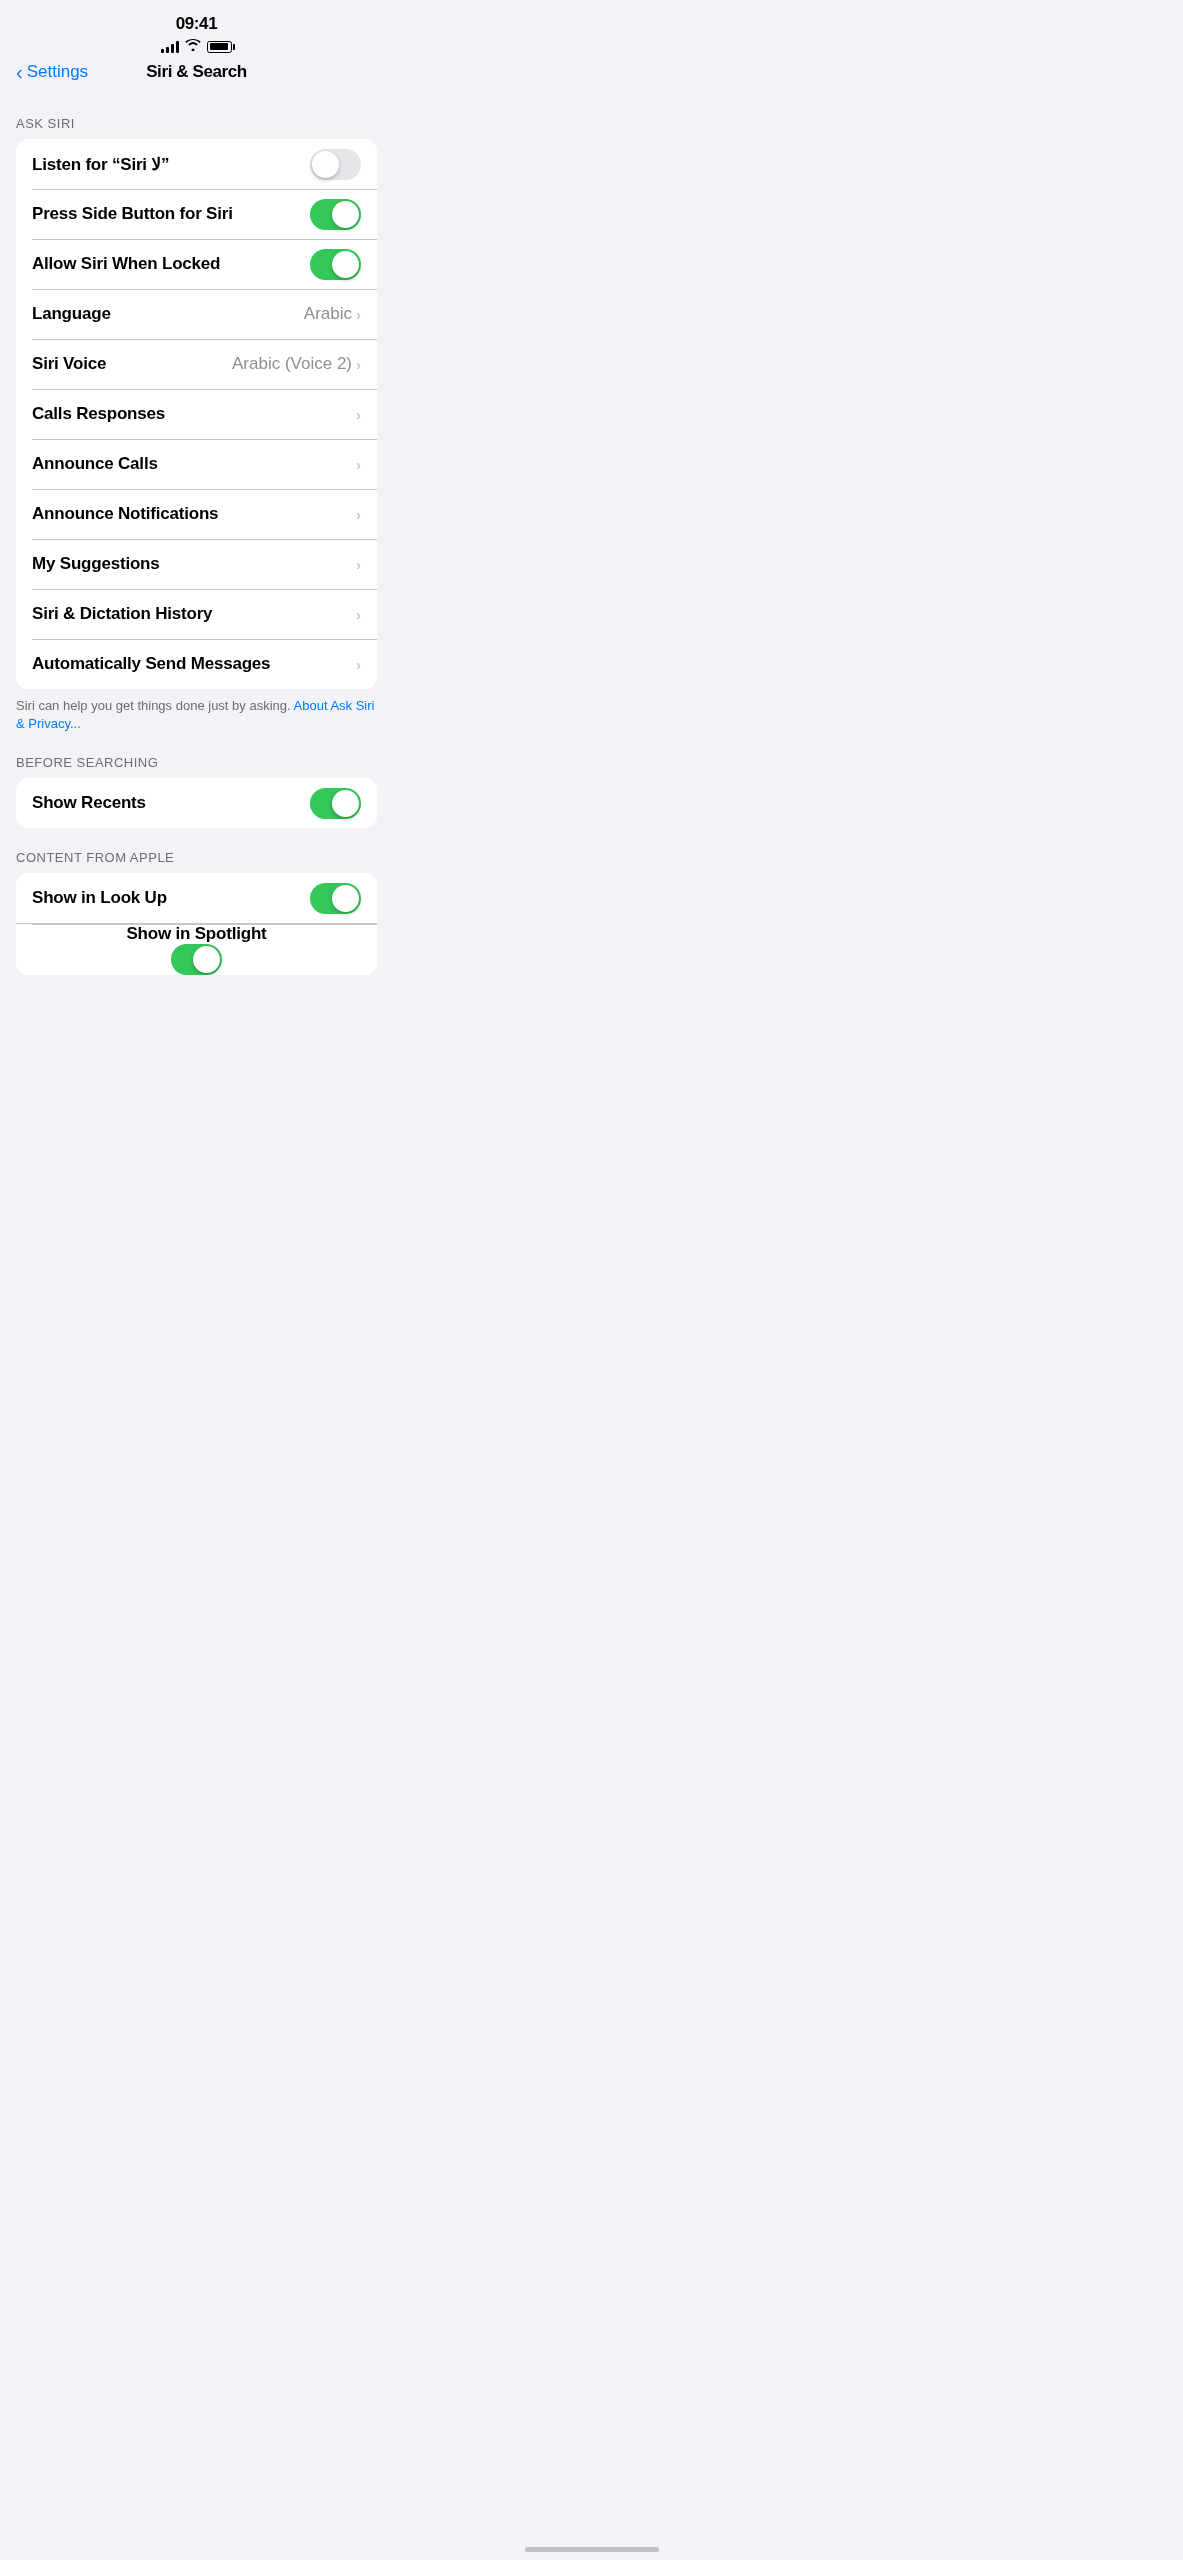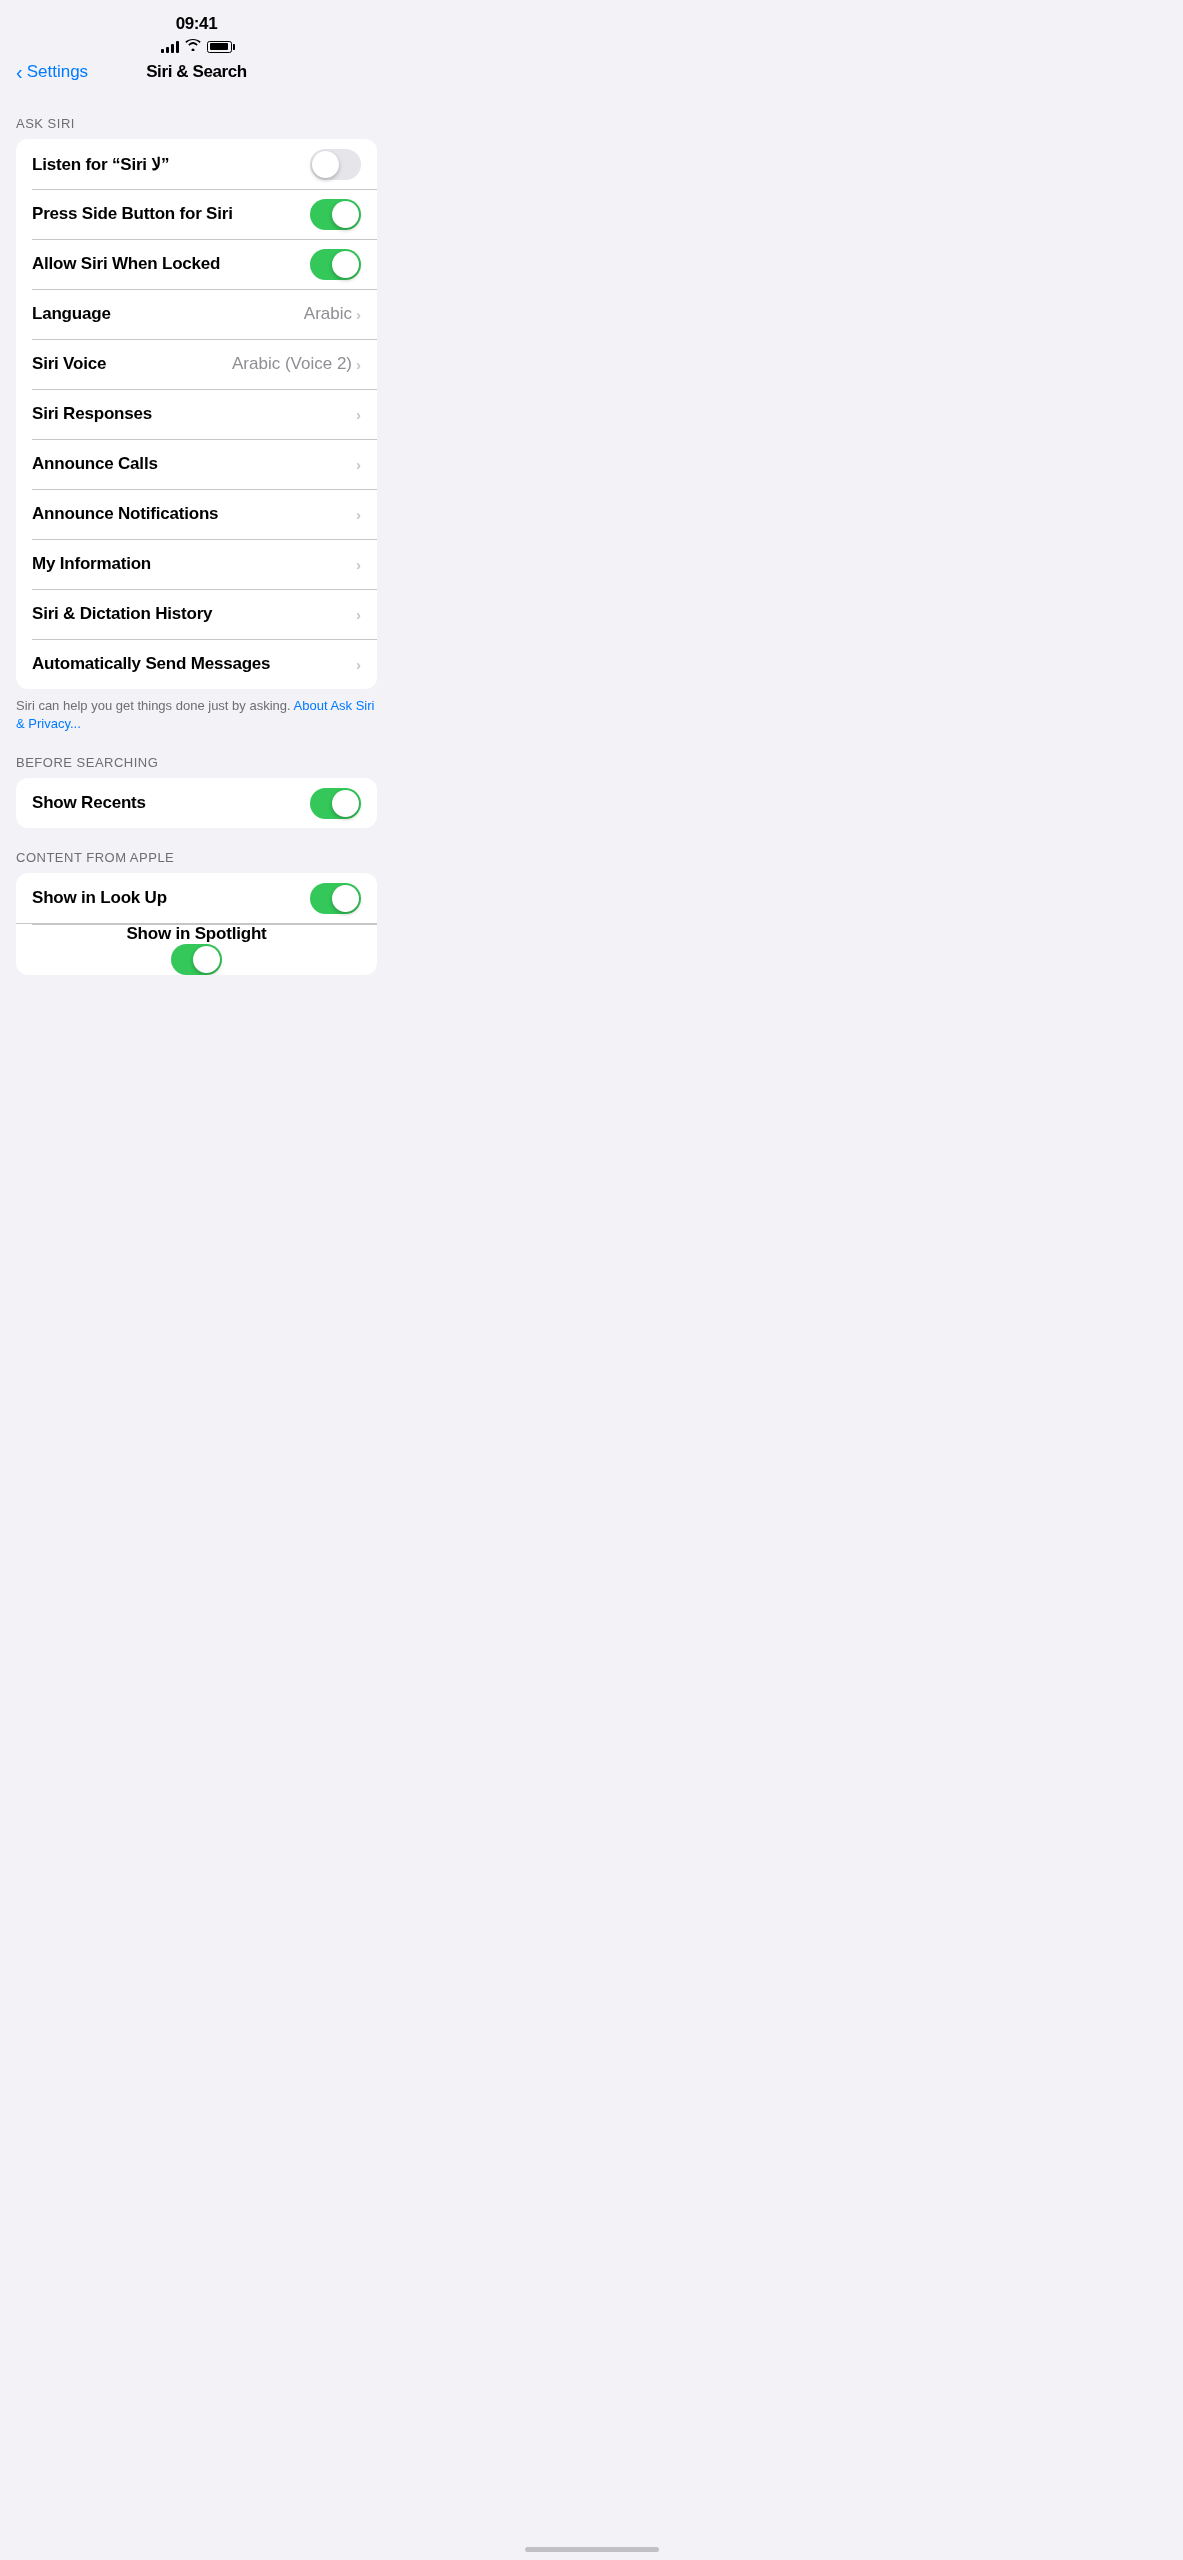--- a/index.html
+++ b/index.html
@@ -324,36 +324,36 @@
 
       <div class="row">
         <span class="row-label">Siri Voice</span>
         <div class="row-right">
           <span class="row-value">Arabic (Voice 2)</span>
           <span class="chevron-right">›</span>
         </div>
       </div>
 
       <div class="row">
-        <span class="row-label">Siri Responses</span>
+        <span class="row-label">Calls Responses</span>
         <span class="chevron-right">›</span>
       </div>
 
       <div class="row">
         <span class="row-label">Announce Calls</span>
         <span class="chevron-right">›</span>
       </div>
 
       <div class="row">
         <span class="row-label">Announce Notifications</span>
         <span class="chevron-right">›</span>
       </div>
 
       <div class="row">
-        <span class="row-label">My Information</span>
+        <span class="row-label">My Suggestions</span>
         <span class="chevron-right">›</span>
       </div>
 
       <div class="row">
         <span class="row-label">Siri &amp; Dictation History</span>
         <span class="chevron-right">›</span>
       </div>
 
       <div class="row">
         <span class="row-label">Automatically Send Messages</span>

